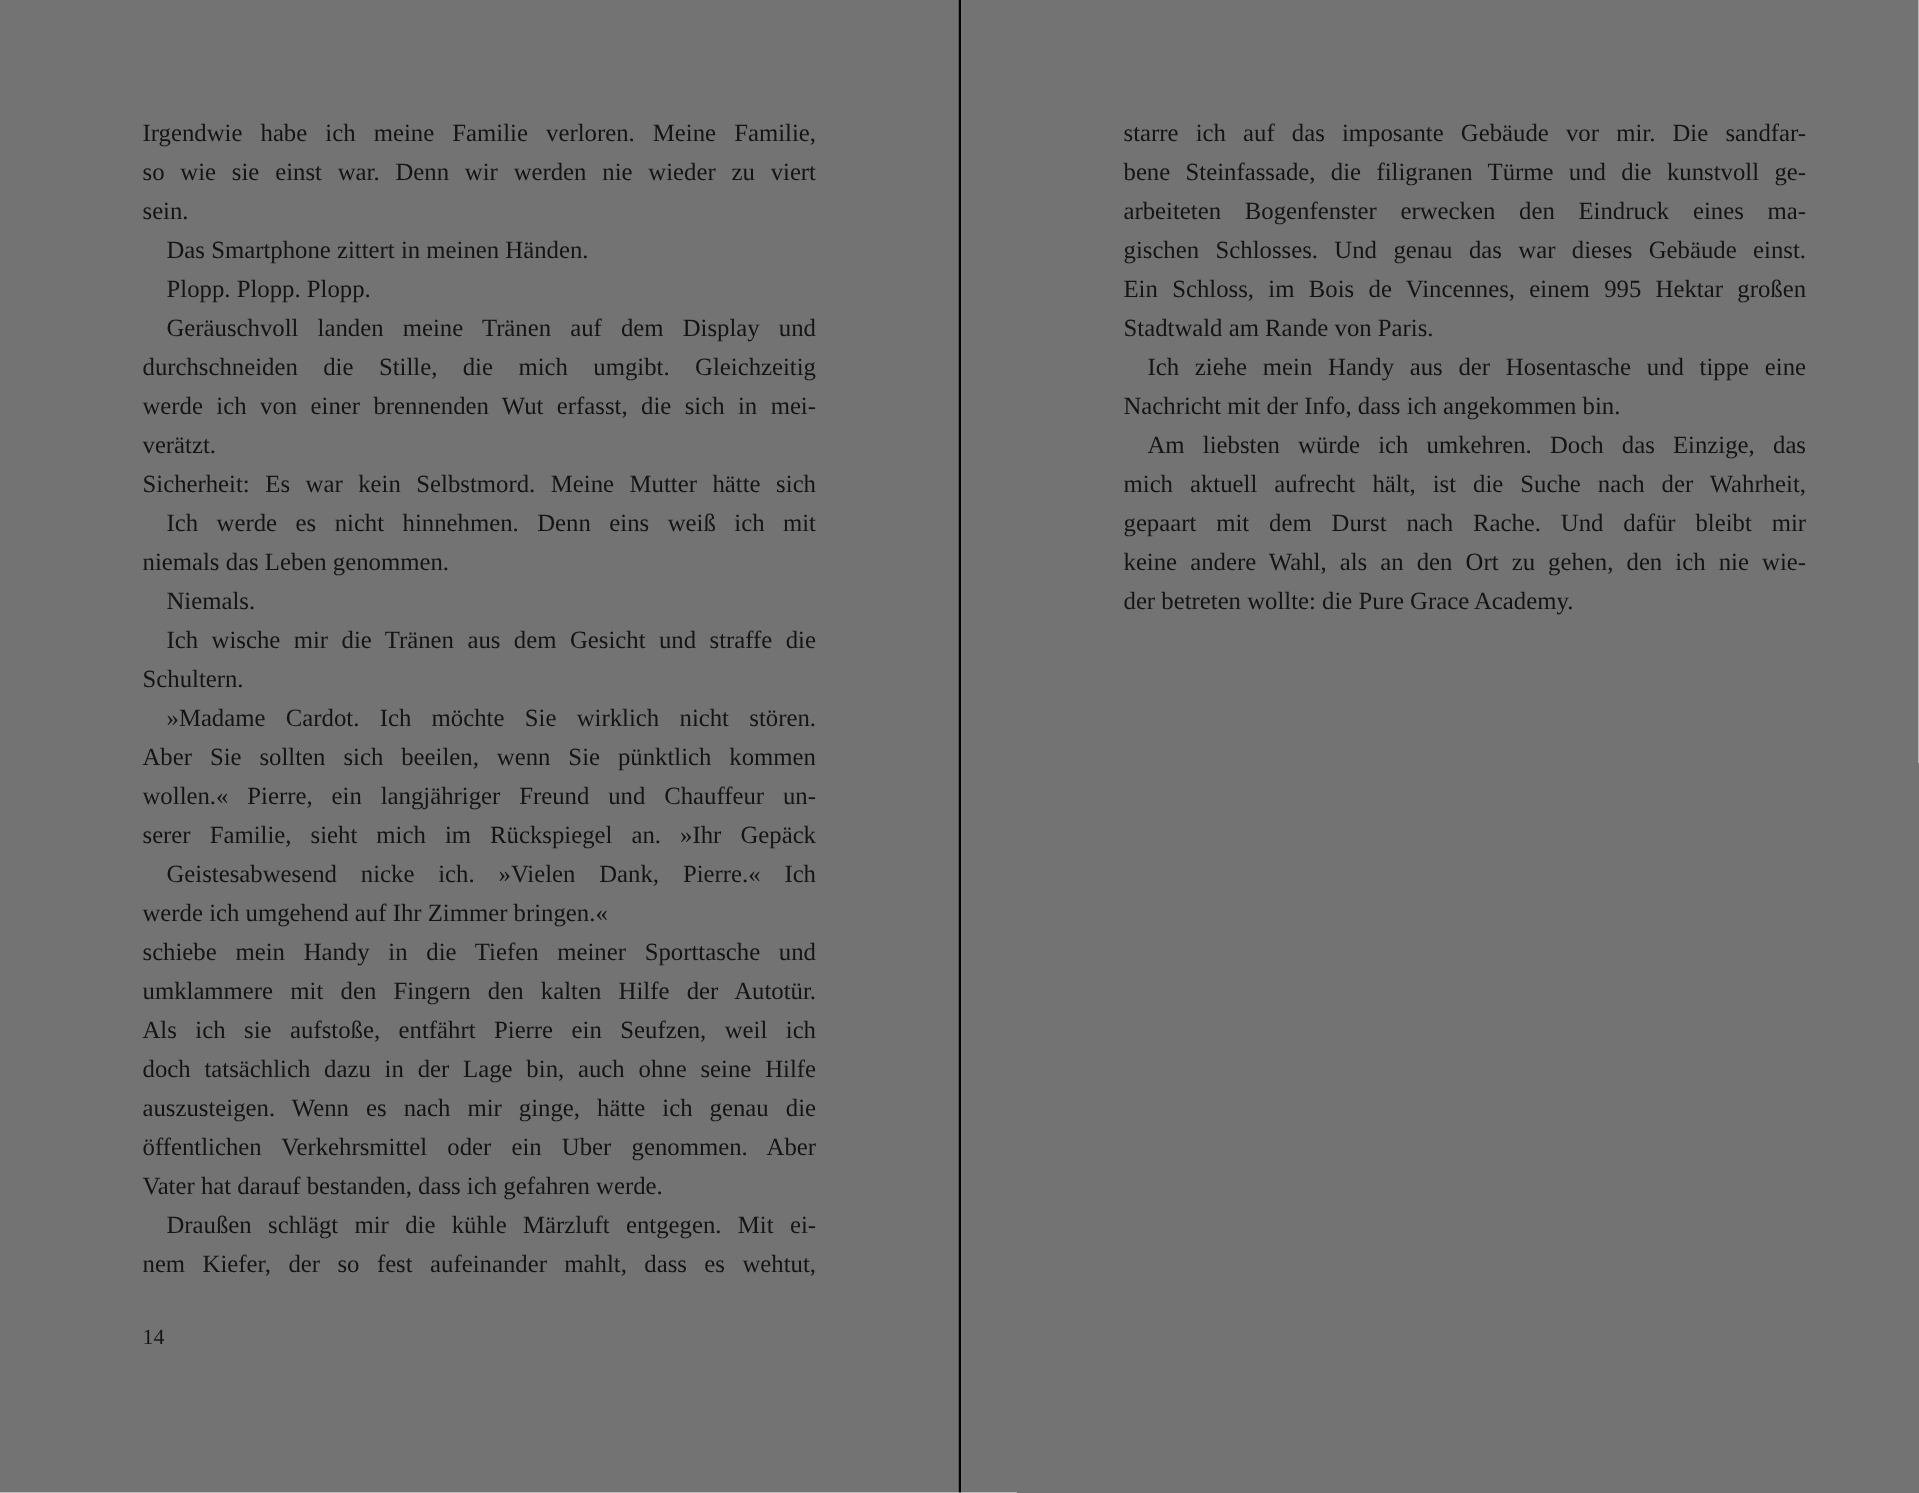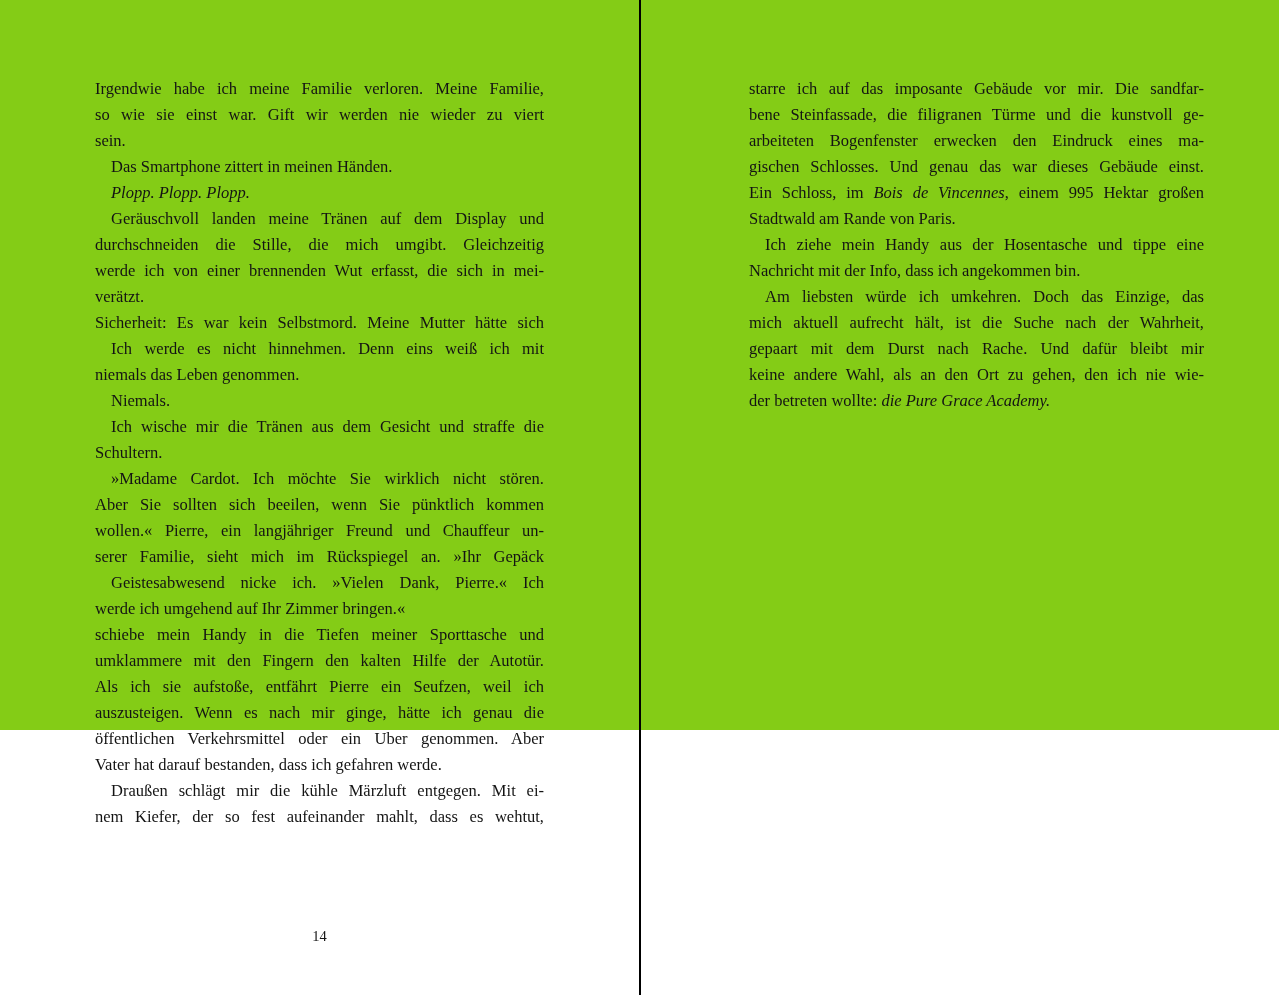--- a/index.html
+++ b/index.html
@@ -13,22 +13,22 @@
     overflow: hidden;
   }
   .spread {
     position: absolute;
     inset: 0;
     background: #ffffff;
   }
   .page {
     position: absolute;
     top: 0;
-    height: 730px;
-    background: #84cc16;
+    height: 995px;
+    background: #737373;
   }
   .page-left  { left: 0;    width: 639px; }
   .page-right { left: 641px; width: 638px; }
   .divider {
     position: absolute;
     left: 639px;
     top: 0;
     width: 2px;
     height: 995px;
     background: #000000;
@@ -42,40 +42,40 @@
   .line {
     font-size: 16.5px;
     line-height: 26px;
     height: 26px;
     text-align: justify;
     text-align-last: justify;
     white-space: normal;
   }
   .line.last { text-align-last: left; }
   .line.indent { text-indent: 16px; }
-  .italic { font-style: italic; }
+  .italic { }
   .page-number {
     position: absolute;
     left: 95px;
-    top: 928px;
+    top: 884px;
     width: 449px;
-    text-align: center;
+    text-align: left;
     font-size: 14.5px;
     color: #141414;
   }
 </style>
 </head>
 <body style="color: rgb(20, 20, 20); background: rgb(255, 255, 255);">
 
 <div class="spread">
 
   <div class="page page-left">
     <div class="text-block" id="left-text">
         <div class="line"><span>Irgendwie habe ich meine Familie verloren. Meine Familie,</span></div>
-        <div class="line"><span>so wie sie einst war. Gift wir werden nie wieder zu viert</span></div>
+        <div class="line"><span>so wie sie einst war. Denn wir werden nie wieder zu viert</span></div>
         <div class="line last"><span>sein.</span></div>
         <div class="line indent last"><span>Das Smartphone zittert in meinen Händen.</span></div>
         <div class="line indent last"><span class="italic">Plopp. Plopp. Plopp.</span></div>
         <div class="line indent"><span>Geräuschvoll landen meine Tränen auf dem Display und</span></div>
         <div class="line"><span>durchschneiden die Stille, die mich umgibt. Gleichzeitig</span></div>
         <div class="line"><span>werde ich von einer brennenden Wut erfasst, die sich in mei-</span></div>
         <div class="line last"><span>verätzt.</span></div>
         <div class="line"><span>Sicherheit: Es war kein Selbstmord. Meine Mutter hätte sich</span></div>
         <div class="line indent"><span>Ich werde es nicht hinnehmen. Denn eins weiß ich mit</span></div>
         <div class="line last"><span>niemals das Leben genommen.</span></div>
@@ -84,20 +84,21 @@
         <div class="line last"><span>Schultern.</span></div>
         <div class="line indent"><span>»Madame Cardot. Ich möchte Sie wirklich nicht stören.</span></div>
         <div class="line"><span>Aber Sie sollten sich beeilen, wenn Sie pünktlich kommen</span></div>
         <div class="line"><span>wollen.« Pierre, ein langjähriger Freund und Chauffeur un-</span></div>
         <div class="line"><span>serer Familie, sieht mich im Rückspiegel an. »Ihr Gepäck</span></div>
         <div class="line indent"><span>Geistesabwesend nicke ich. »Vielen Dank, Pierre.« Ich</span></div>
         <div class="line last"><span>werde ich umgehend auf Ihr Zimmer bringen.«</span></div>
         <div class="line"><span>schiebe mein Handy in die Tiefen meiner Sporttasche und</span></div>
         <div class="line"><span>umklammere mit den Fingern den kalten Hilfe der Autotür.</span></div>
         <div class="line"><span>Als ich sie aufstoße, entfährt Pierre ein Seufzen, weil ich</span></div>
+        <div class="line"><span>doch tatsächlich dazu in der Lage bin, auch ohne seine Hilfe</span></div>
         <div class="line"><span>auszusteigen. Wenn es nach mir ginge, hätte ich genau die</span></div>
         <div class="line"><span>öffentlichen Verkehrsmittel oder ein Uber genommen. Aber</span></div>
         <div class="line last"><span>Vater hat darauf bestanden, dass ich gefahren werde.</span></div>
         <div class="line indent"><span>Draußen schlägt mir die kühle Märzluft entgegen. Mit ei-</span></div>
         <div class="line"><span>nem Kiefer, der so fest aufeinander mahlt, dass es wehtut,</span></div>
       </div>
     <div class="page-number">14</div>
   </div>
 
   <div class="divider" style="background: rgb(0, 0, 0);"></div>

